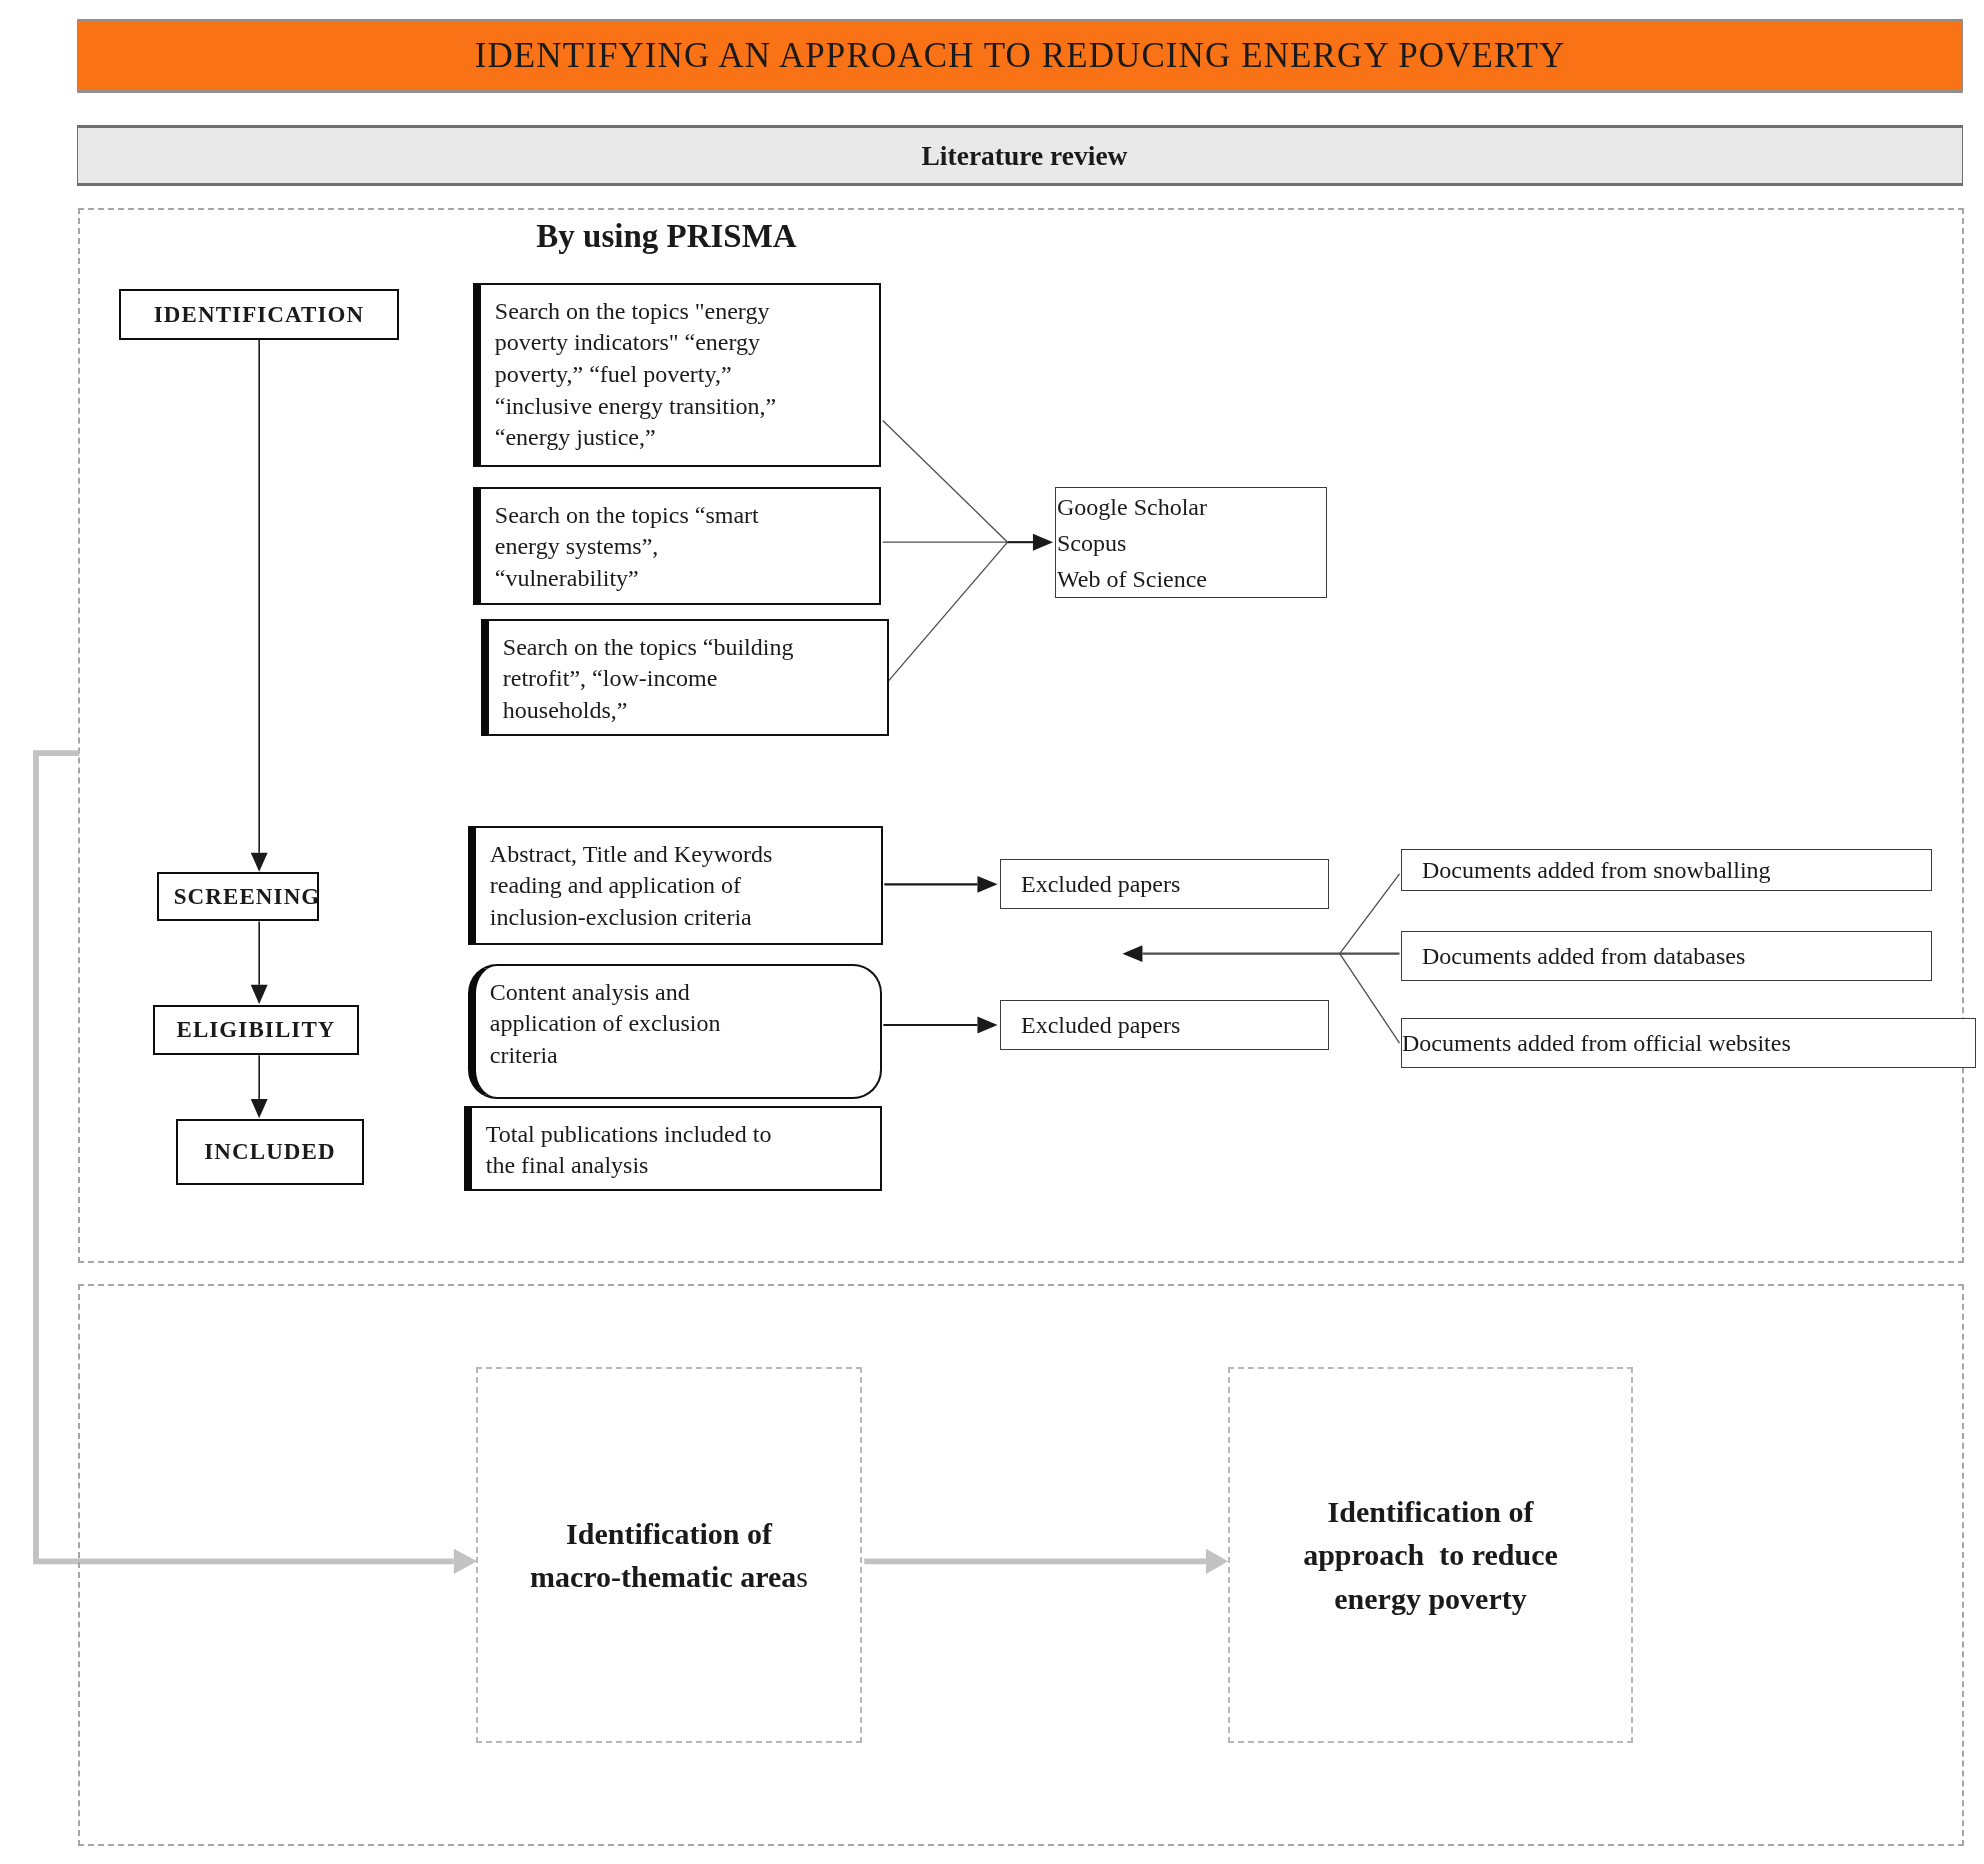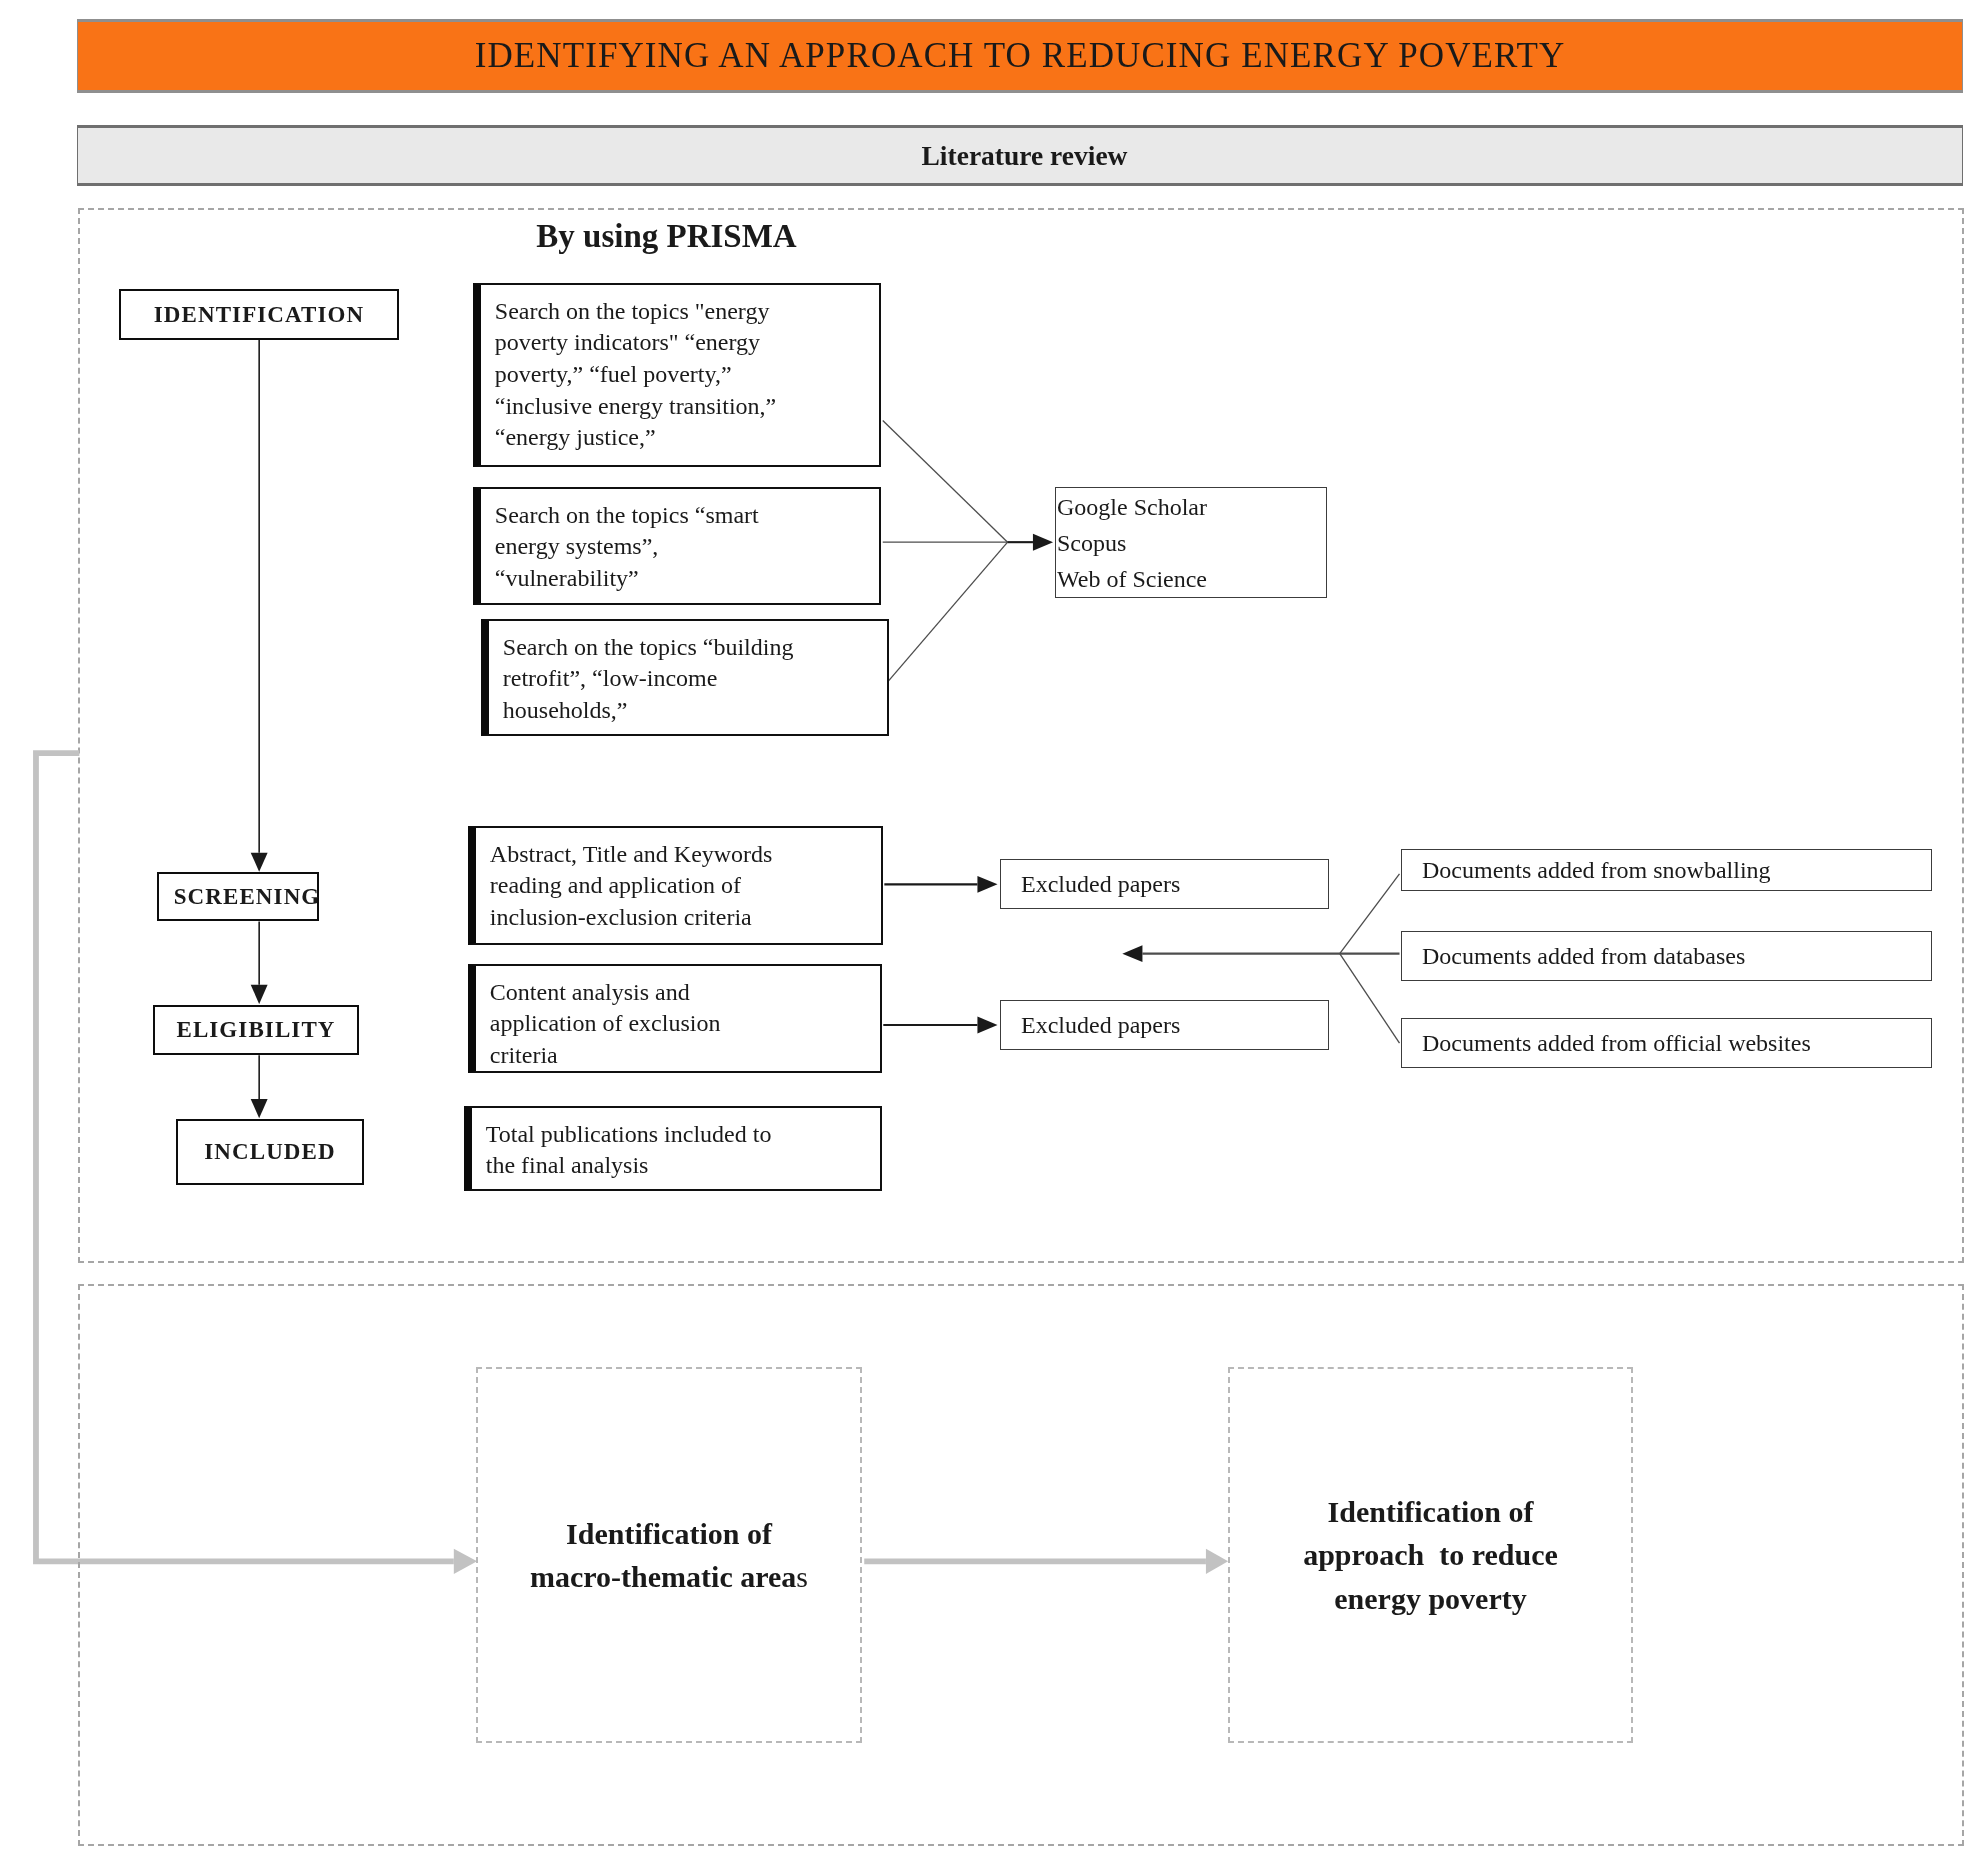--- a/index.html
+++ b/index.html
@@ -33,32 +33,32 @@
   .stage-eligibility{left:153px;top:1005px;width:206px;height:50px;}
   .stage-included{left:176px;top:1119px;width:188px;height:66px;}
 
   
   .proc{border:2.1px solid #101010;border-left:8.5px solid #0a0a0a;background:#fff;
         font-size:24px;line-height:1.32;padding:10.6px 16px 5.3px 13.8px;white-space:pre-line;}
   .search-1{left:473px;top:283px;width:408px;height:184px;}
   .search-2{left:473px;top:487px;width:408px;height:118px;}
   .search-3{left:473px;top:619px;width:408px;height:117px;margin-left:8px;}
   .proc-abstract{left:468px;top:826px;width:415px;height:119px;}
-  .proc-content{left:468px;top:964px;width:414px;height:109px;}
+  .proc-content{left:468px;top:964px;width:414px;height:135px;border-radius:29px;}
   .proc-total{left:464px;top:1106px;width:418px;height:85px;}
 
   
   .info{border:1.6px solid #3c3c3c;background:#fff;font-size:24px;display:flex;
         align-items:center;white-space:pre-line;}
   .db-box{left:1055px;top:487px;width:272px;height:111px;padding-left:1px;line-height:1.5;}
   .excluded-1{left:1000px;top:859px;width:329px;height:50px;padding-left:20px;}
   .excluded-2{left:1000px;top:1000px;width:329px;height:50px;padding-left:20px;}
   .added-1{left:1401px;top:849px;width:531px;height:42px;padding-left:20px;}
   .added-2{left:1401px;top:931px;width:531px;height:50px;padding-left:20px;}
-  .added-3{left:1401px;top:1018px;width:531px;height:50px;padding-left:20px;}
+  .added-3{left:1401px;top:1018px;width:575px;height:50px;}
 
   
   .outcome-box{border:2.1px dashed #b8b8b8;background:#fff;display:flex;
                flex-direction:column;align-items:center;justify-content:center;
                text-align:center;font-size:30px;font-weight:bold;line-height:1.45;}
   .macro-box{left:476px;top:1367px;width:386px;height:376px;}
   .approach-box{left:1228px;top:1367px;width:405px;height:376px;white-space:pre-wrap;}
   .macro-lines{white-space:pre-line;}
   .light-tail{font-weight:400;}
 

